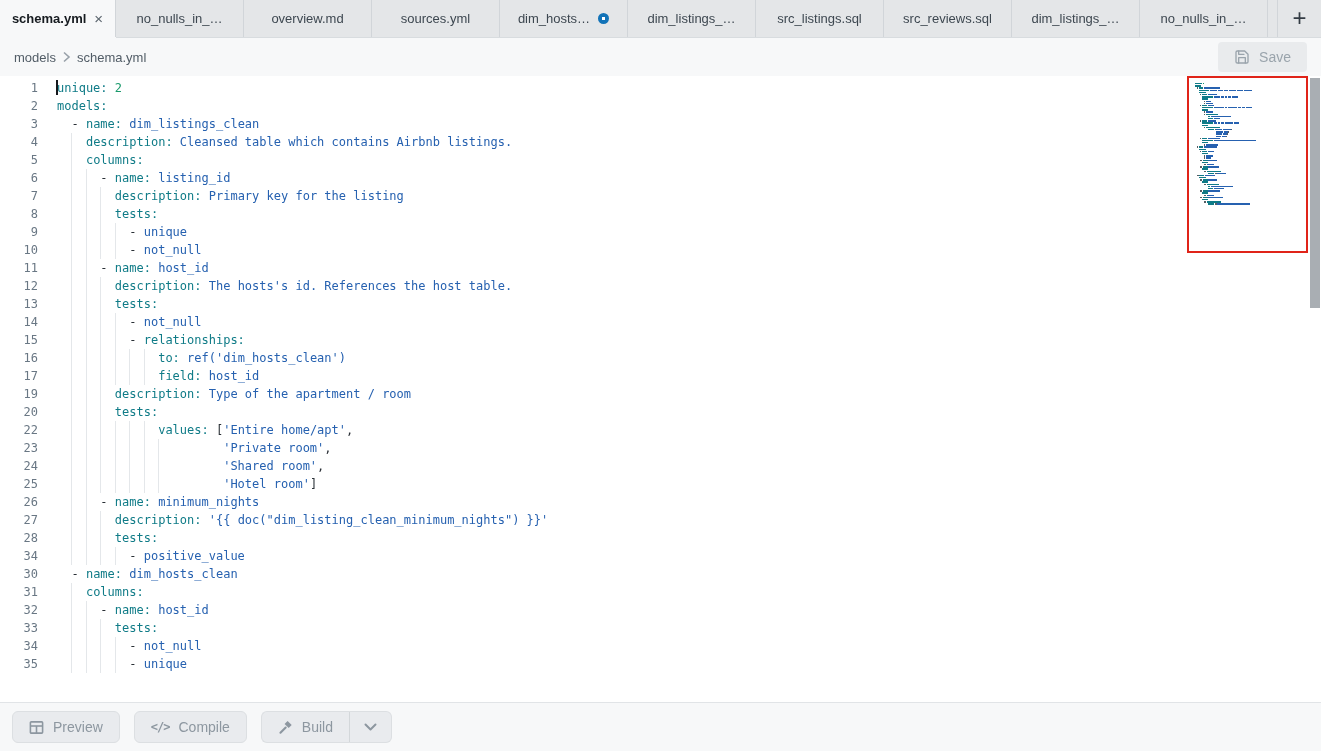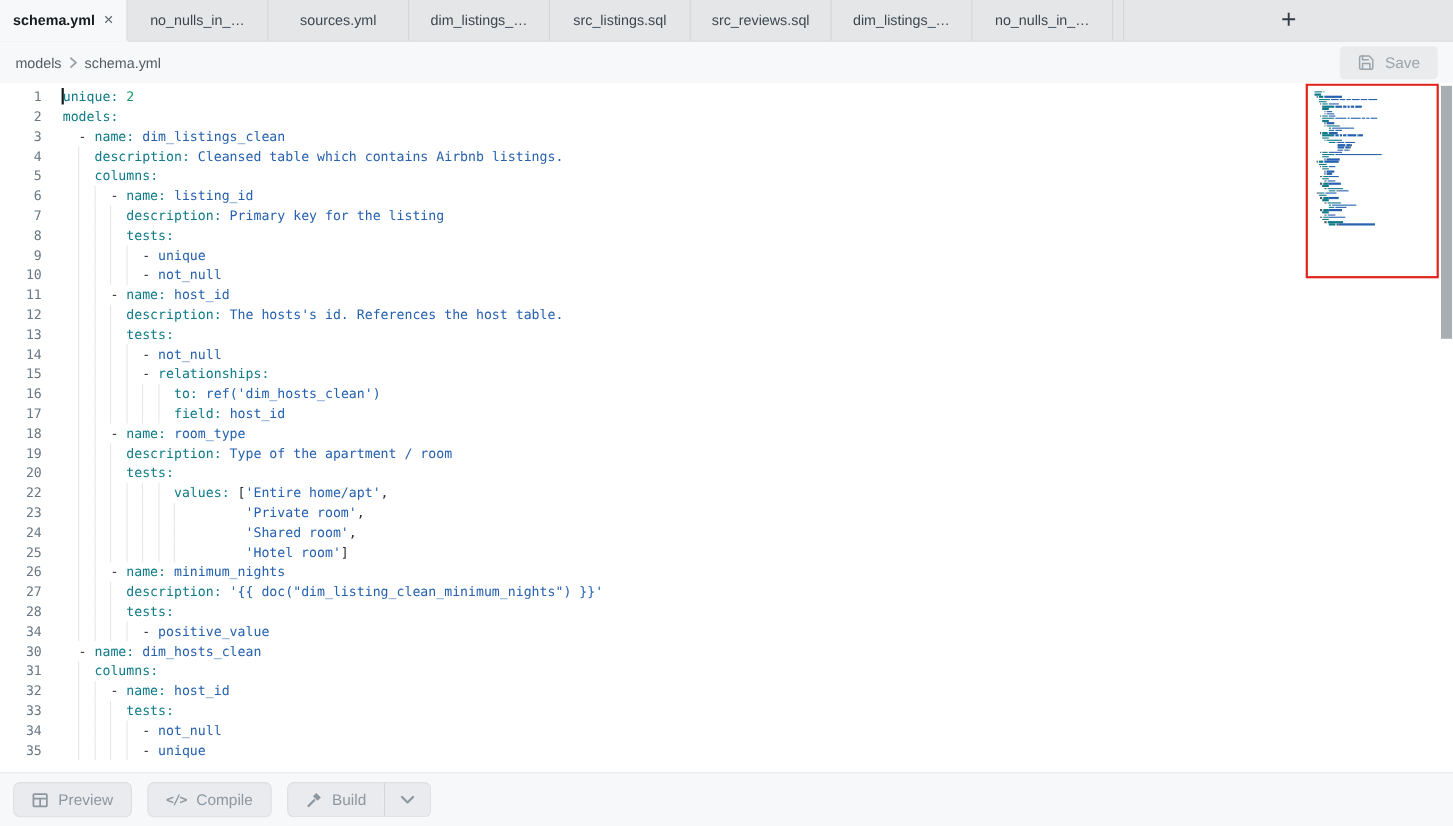--- a/index.html
+++ b/index.html
@@ -123,21 +123,28 @@
 
   <div class="tabbar">
     <div class="tab active">
         <span class="lbl">schema.yml</span>
         <span class="close">×</span>
       </div>
       <div class="tab">
         <span class="lbl">no_nulls_in_…</span>
       </div>
       <div class="tab">
+        <span class="lbl">overview.md</span>
+      </div>
+      <div class="tab">
         <span class="lbl">sources.yml</span>
+      </div>
+      <div class="tab">
+        <span class="lbl">dim_hosts…</span>
+        <span class="dot"></span>
       </div>
       <div class="tab">
         <span class="lbl">dim_listings_…</span>
       </div>
       <div class="tab">
         <span class="lbl">src_listings.sql</span>
       </div>
       <div class="tab">
         <span class="lbl">src_reviews.sql</span>
       </div>
@@ -235,24 +242,20 @@
           <div class="ln">15</div>
           <div class="lc"><span class="guide" style="left: 2ch;"></span><span class="guide" style="left: 4ch;"></span><span class="guide" style="left: 6ch;"></span><span class="guide" style="left: 8ch;"></span><span class="tk-p">          - </span><span class="tk-k">relationships:</span></div>
         </div>
         <div class="row">
           <div class="ln">16</div>
           <div class="lc"><span class="guide" style="left: 2ch;"></span><span class="guide" style="left: 4ch;"></span><span class="guide" style="left: 6ch;"></span><span class="guide" style="left: 8ch;"></span><span class="guide" style="left: 10ch;"></span><span class="guide" style="left: 12ch;"></span><span class="tk-p">              </span><span class="tk-k">to:</span><span class="tk-p"> </span><span class="tk-v">ref('dim_hosts_clean')</span></div>
         </div>
         <div class="row">
           <div class="ln">17</div>
           <div class="lc"><span class="guide" style="left: 2ch;"></span><span class="guide" style="left: 4ch;"></span><span class="guide" style="left: 6ch;"></span><span class="guide" style="left: 8ch;"></span><span class="guide" style="left: 10ch;"></span><span class="guide" style="left: 12ch;"></span><span class="tk-p">              </span><span class="tk-k">field:</span><span class="tk-p"> </span><span class="tk-v">host_id</span></div>
-        </div>
-        <div class="row">
-          <div class="ln">18</div>
-          <div class="lc"><span class="guide" style="left: 2ch;"></span><span class="guide" style="left: 4ch;"></span><span class="tk-p">      - </span><span class="tk-k">name:</span><span class="tk-p"> </span><span class="tk-v">room_type</span></div>
         </div>
         <div class="row">
           <div class="ln">19</div>
           <div class="lc"><span class="guide" style="left: 2ch;"></span><span class="guide" style="left: 4ch;"></span><span class="guide" style="left: 6ch;"></span><span class="tk-p">        </span><span class="tk-k">description:</span><span class="tk-p"> </span><span class="tk-v">Type of the apartment / room</span></div>
         </div>
         <div class="row">
           <div class="ln">20</div>
           <div class="lc"><span class="guide" style="left: 2ch;"></span><span class="guide" style="left: 4ch;"></span><span class="guide" style="left: 6ch;"></span><span class="tk-p">        </span><span class="tk-k">tests:</span></div>
         </div>
         <div class="row">

